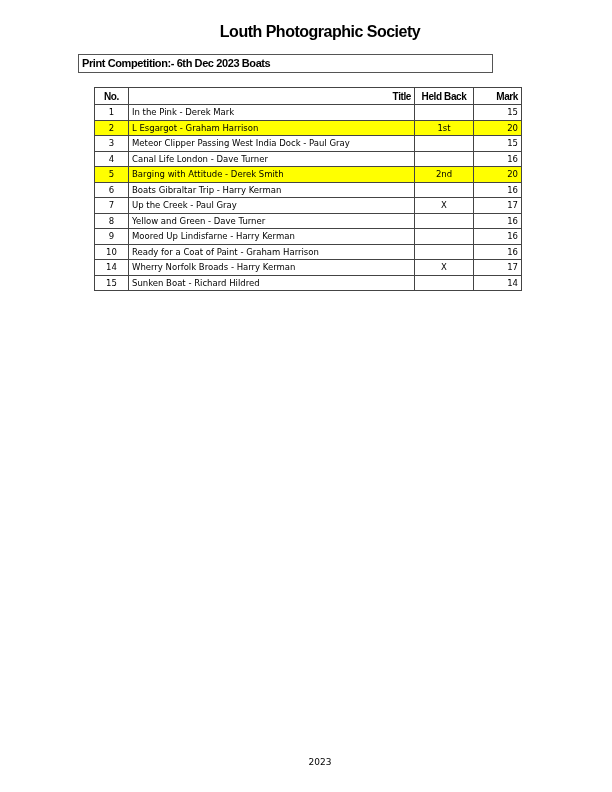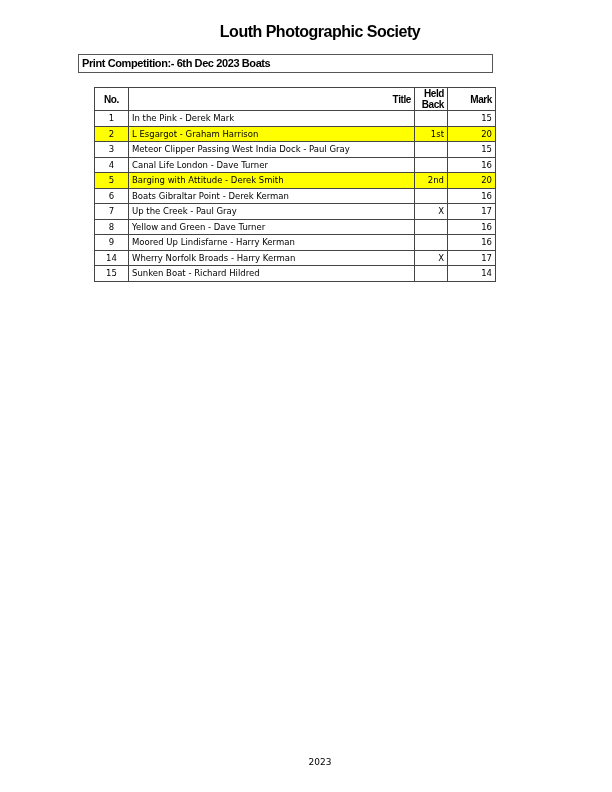--- a/index.html
+++ b/index.html
@@ -24,21 +24,21 @@
   th, td {
     border: 1px solid #444; height: 15.5px; padding: 0 3px; box-sizing: border-box;
   }
   th {
     font-family: "Liberation Sans", sans-serif; font-weight: bold; font-size: 10px;
     letter-spacing: -0.4px; height: 17px;
   }
   td { font-family: "DejaVu Sans", sans-serif; font-size: 8.5px; }
   .c-no { width: 34px; text-align: center; }
   .c-title { width: 286px; text-align: left; }
-  .c-held { width: 33px; text-align: right; }
+  .c-held { width: 59px; text-align: center; }
   .c-mark { width: 48px; text-align: right; }
   th.c-title { text-align: right; }
   tr.hl td { background: #ffff00; }
   .footer {
     position: absolute; left: 0; top: 757px; width: 640px; text-align: center;
     font-family: "DejaVu Sans", sans-serif; font-size: 9px;
   }
 </style>
 </head>
 <body>
@@ -81,21 +81,21 @@
         <td class="c-mark">16</td>
       </tr>
       <tr class="hl">
         <td class="c-no">5</td>
         <td class="c-title">Barging with Attitude  - Derek Smith</td>
         <td class="c-held">2nd</td>
         <td class="c-mark">20</td>
       </tr>
       <tr>
         <td class="c-no">6</td>
-        <td class="c-title">Boats Gibraltar Point - Derek Kerman</td>
+        <td class="c-title">Boats Gibraltar Trip - Harry Kerman</td>
         <td class="c-held"></td>
         <td class="c-mark">16</td>
       </tr>
       <tr>
         <td class="c-no">7</td>
         <td class="c-title">Up the Creek - Paul Gray</td>
         <td class="c-held">X</td>
         <td class="c-mark">17</td>
       </tr>
       <tr>
@@ -104,20 +104,26 @@
         <td class="c-held"></td>
         <td class="c-mark">16</td>
       </tr>
       <tr>
         <td class="c-no">9</td>
         <td class="c-title">Moored Up Lindisfarne - Harry Kerman</td>
         <td class="c-held"></td>
         <td class="c-mark">16</td>
       </tr>
       <tr>
+        <td class="c-no">10</td>
+        <td class="c-title">Ready for a Coat of Paint  - Graham Harrison</td>
+        <td class="c-held"></td>
+        <td class="c-mark">16</td>
+      </tr>
+      <tr>
         <td class="c-no">14</td>
         <td class="c-title">Wherry Norfolk Broads - Harry Kerman</td>
         <td class="c-held">X</td>
         <td class="c-mark">17</td>
       </tr>
       <tr>
         <td class="c-no">15</td>
         <td class="c-title">Sunken Boat - Richard Hildred</td>
         <td class="c-held"></td>
         <td class="c-mark">14</td>

